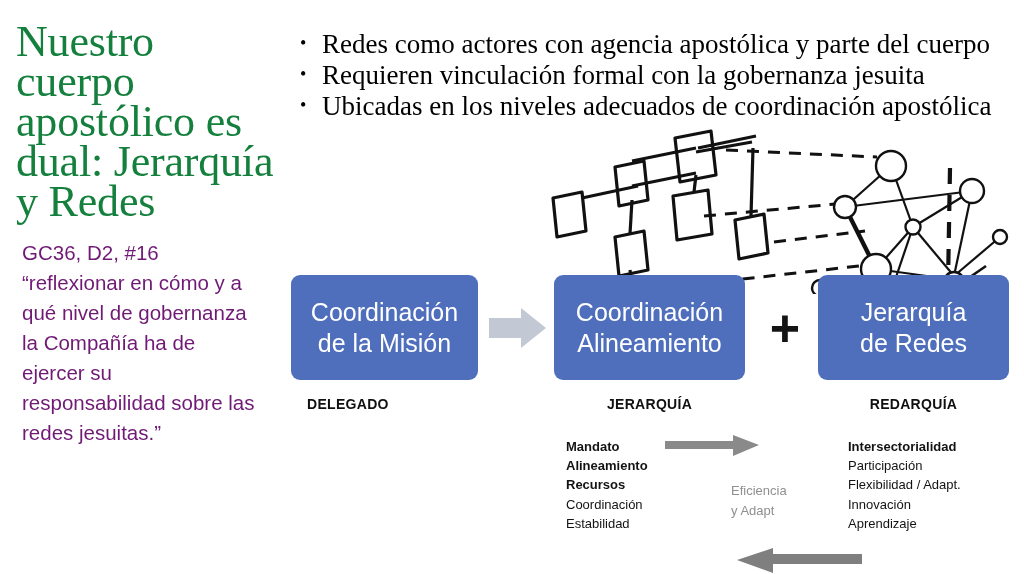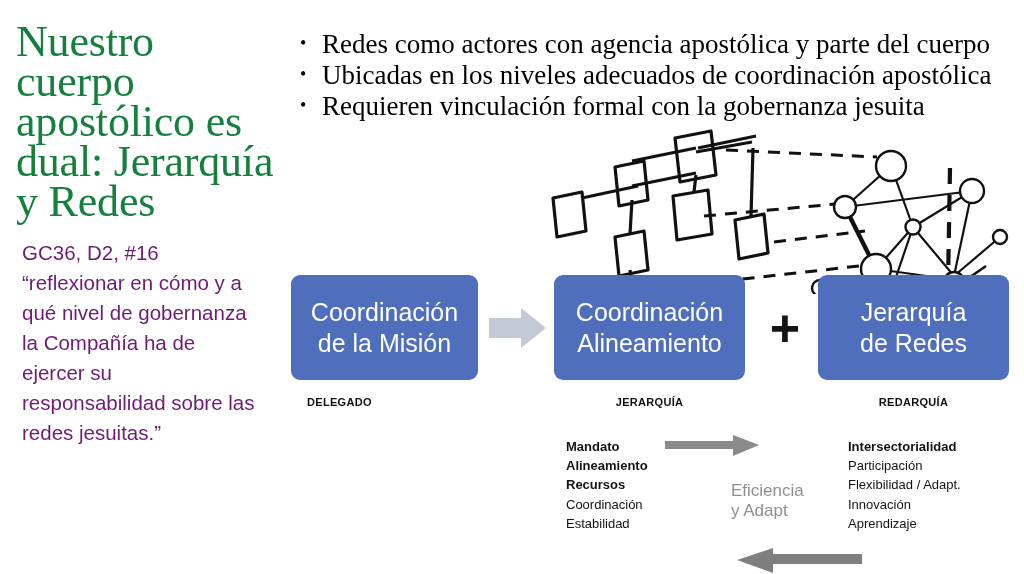--- a/index.html
+++ b/index.html
@@ -97,21 +97,21 @@
     box-sizing: border-box;
     padding: 2px 6px;
   }
   #box-mision       { left: 291px; top: 275px; width: 187px; height: 105px; }
   #box-instituciones{ left: 554px; top: 275px; width: 191px; height: 105px; }
   #box-redes        { left: 818px; top: 275px; width: 191px; height: 105px; }
 
   .boxcaption {
     position: absolute;
     font-family: "Liberation Sans", sans-serif;
-    font-size: 11px;
+    font-size: 14px;
     font-weight: bold;
     color: #101010;
     letter-spacing: 0.3px;
     text-align: center;
     white-space: nowrap;
   }
   #cap-delegado  { left: 291px; top: 396px; width: 187px; text-align: left; padding-left: 16px; box-sizing: border-box; }
   #cap-jerarquia { left: 554px; top: 396px; width: 191px; }
   #cap-redarquia { left: 818px; top: 396px; width: 191px; }
 
@@ -150,21 +150,21 @@
   }
   #col-left  { left: 566px; top: 437px; }
   #col-right { left: 848px; top: 437px; }
   .attrcol .b { font-weight: bold; }
 
   #eff-label {
     position: absolute;
     left: 731px;
     top: 481px;
     font-family: "Liberation Sans", sans-serif;
-    font-size: 17px;
+    font-size: 13px;
     line-height: 19.5px;
     color: #8f8f8f;
     white-space: nowrap;
   }
 
   #arrow-right-thin {
     position: absolute;
     left: 665px;
     top: 435px;
     width: 95px;
@@ -195,22 +195,22 @@
   <div id="title">Nuestro cuerpo apostólico es dual: Jerarquía y Redes</div>
 
   <div id="quote">
     <div>GC36, D2, #16</div>
     <div>“reflexionar en cómo y a qué nivel de gobernanza la Compañía ha de ejercer su responsabilidad sobre las redes jesuitas.”</div>
   </div>
 
   <div id="bullets">
     <ul>
       <li>Redes como actores con agencia apostólica y parte del cuerpo</li>
+      <li>Requieren vinculación formal con la gobernanza jesuita</li>
       <li>Ubicadas en los niveles adecuados de coordinación apostólica</li>
-      <li>Requieren vinculación formal con la gobernanza jesuita</li>
     </ul>
   </div>
 
   <div id="illustration">
     <svg width="504" height="170" viewBox="0 0 504 170" xmlns="http://www.w3.org/2000/svg">
       <g fill="none" stroke="#111111" stroke-width="3.2" stroke-linejoin="round">
 
         <path d="M33 74 L62 68 L66 107 L37 113 Z"></path>
         <path d="M95 43 L124 37 L128 76 L99 82 L95 43 Z"></path>
         <path d="M155 14 L191 7 L196 51 L160 58 Z"></path>

